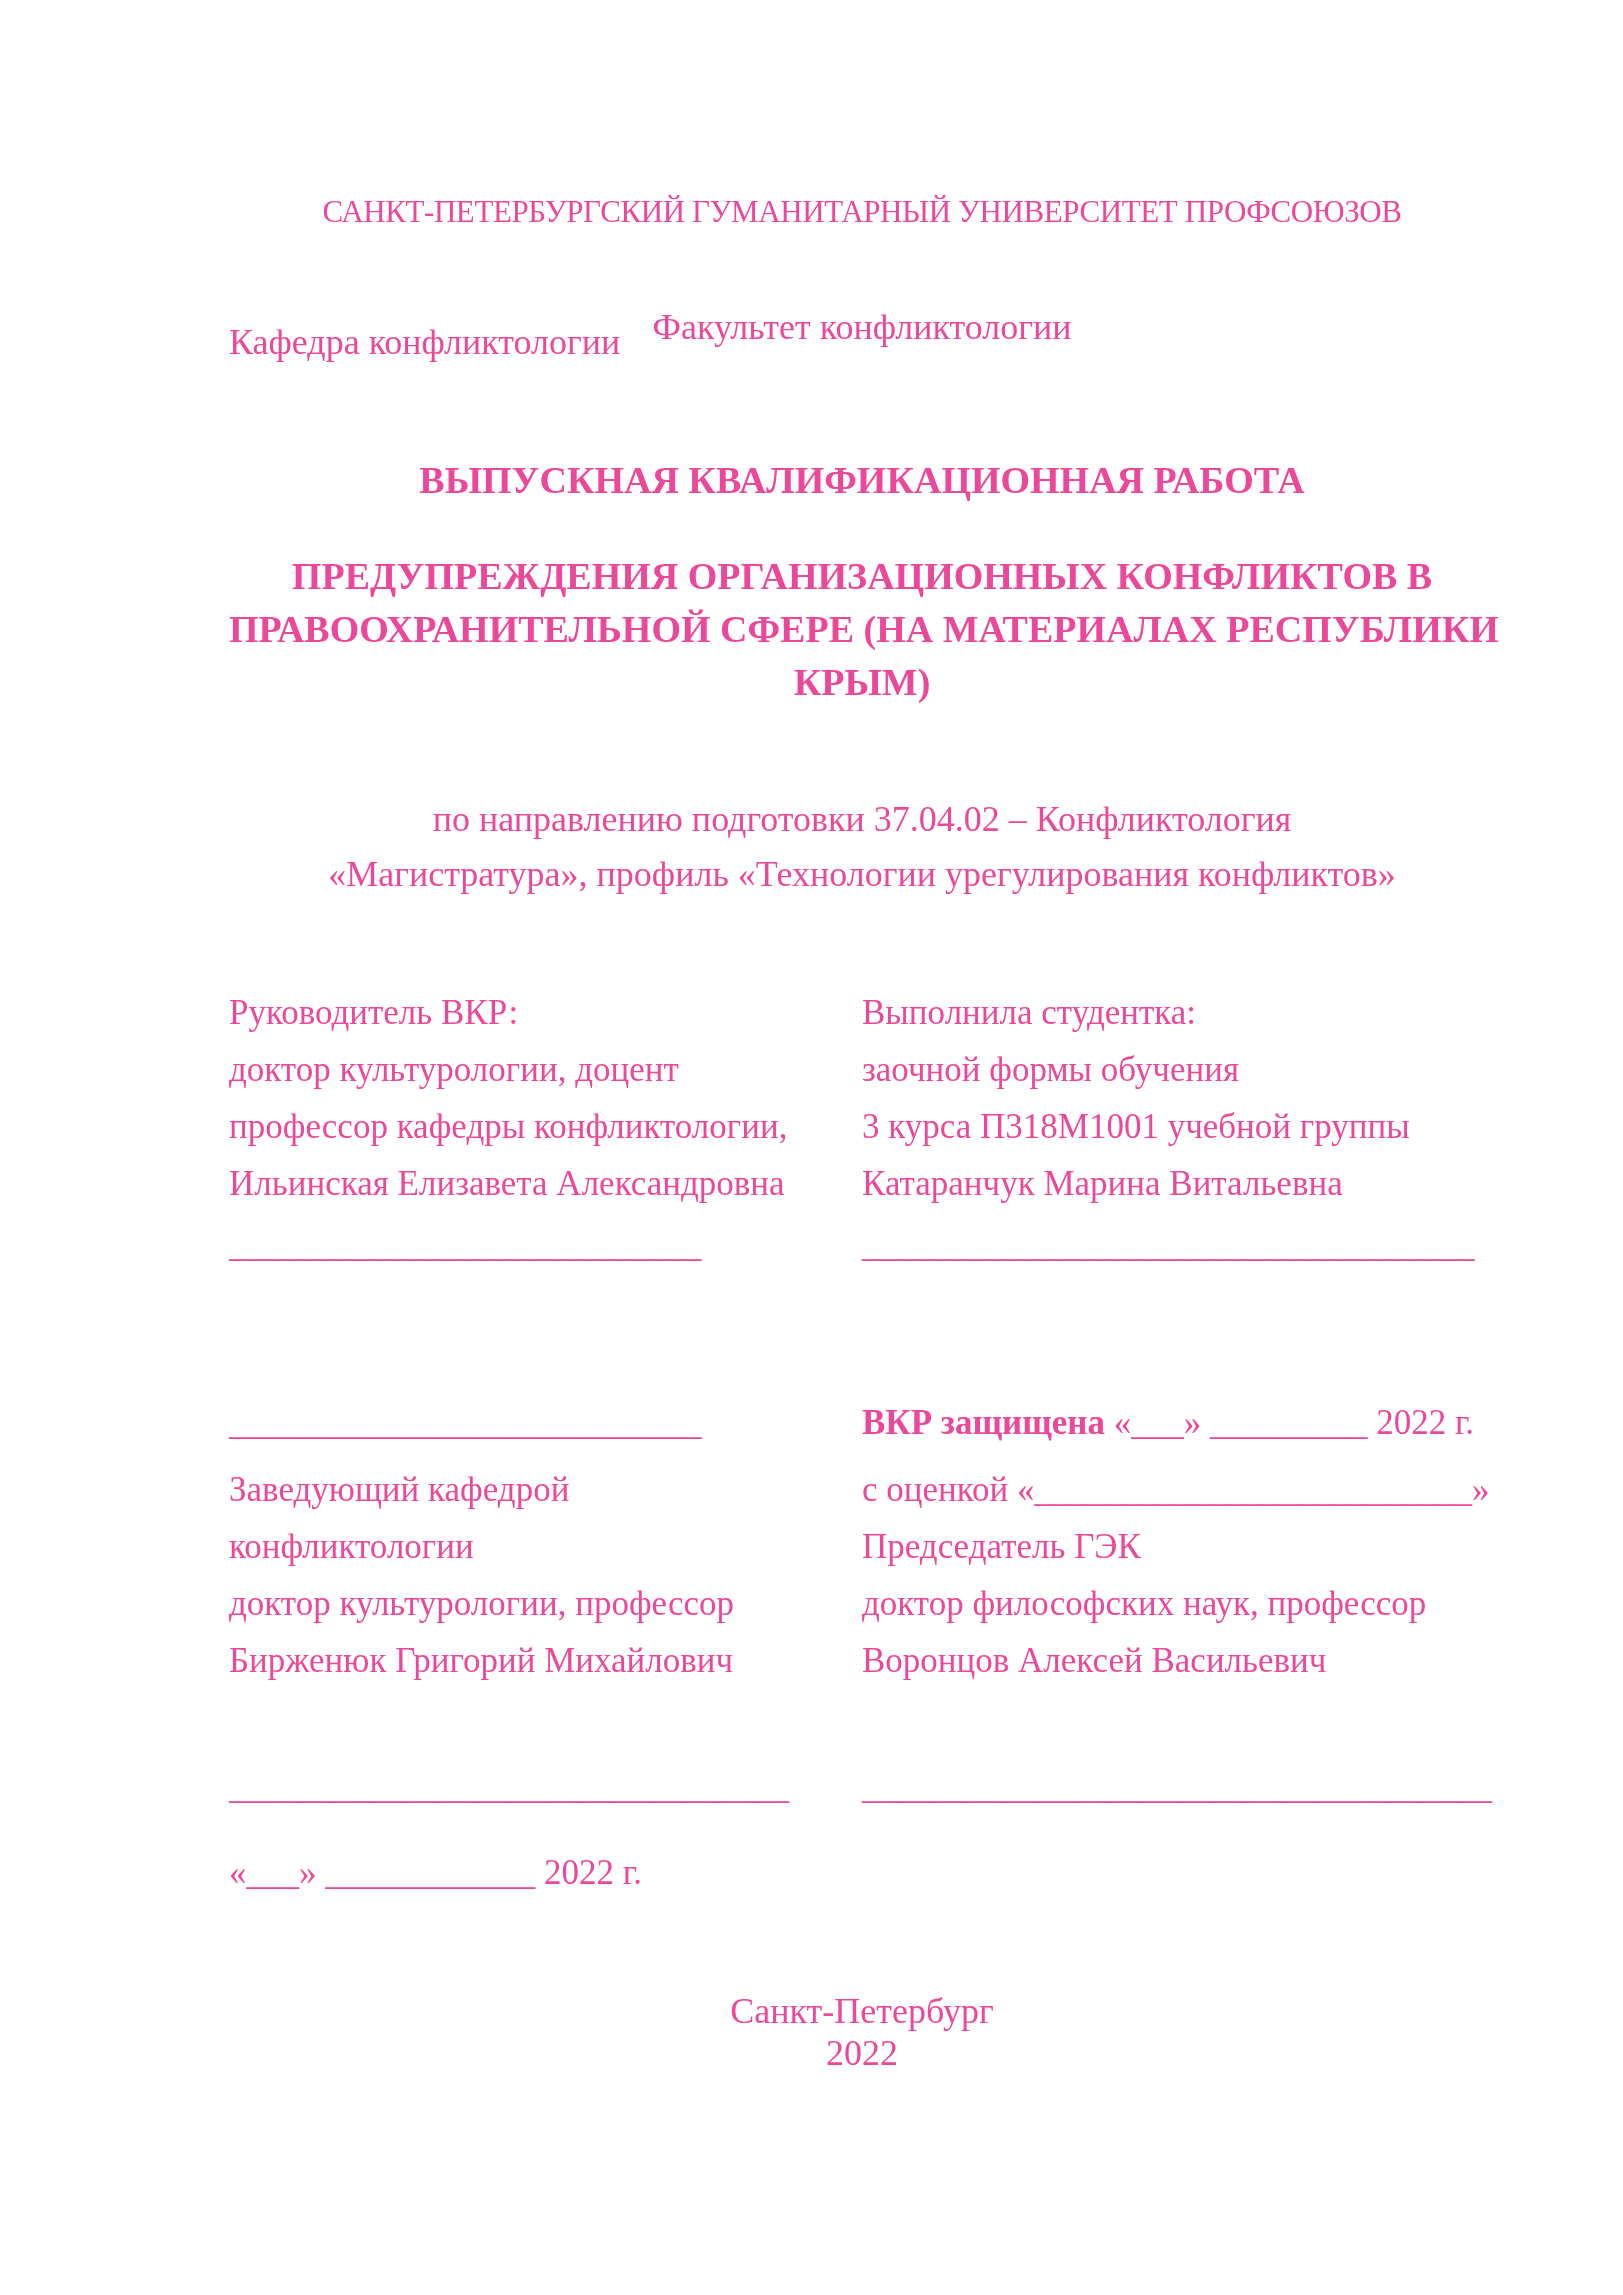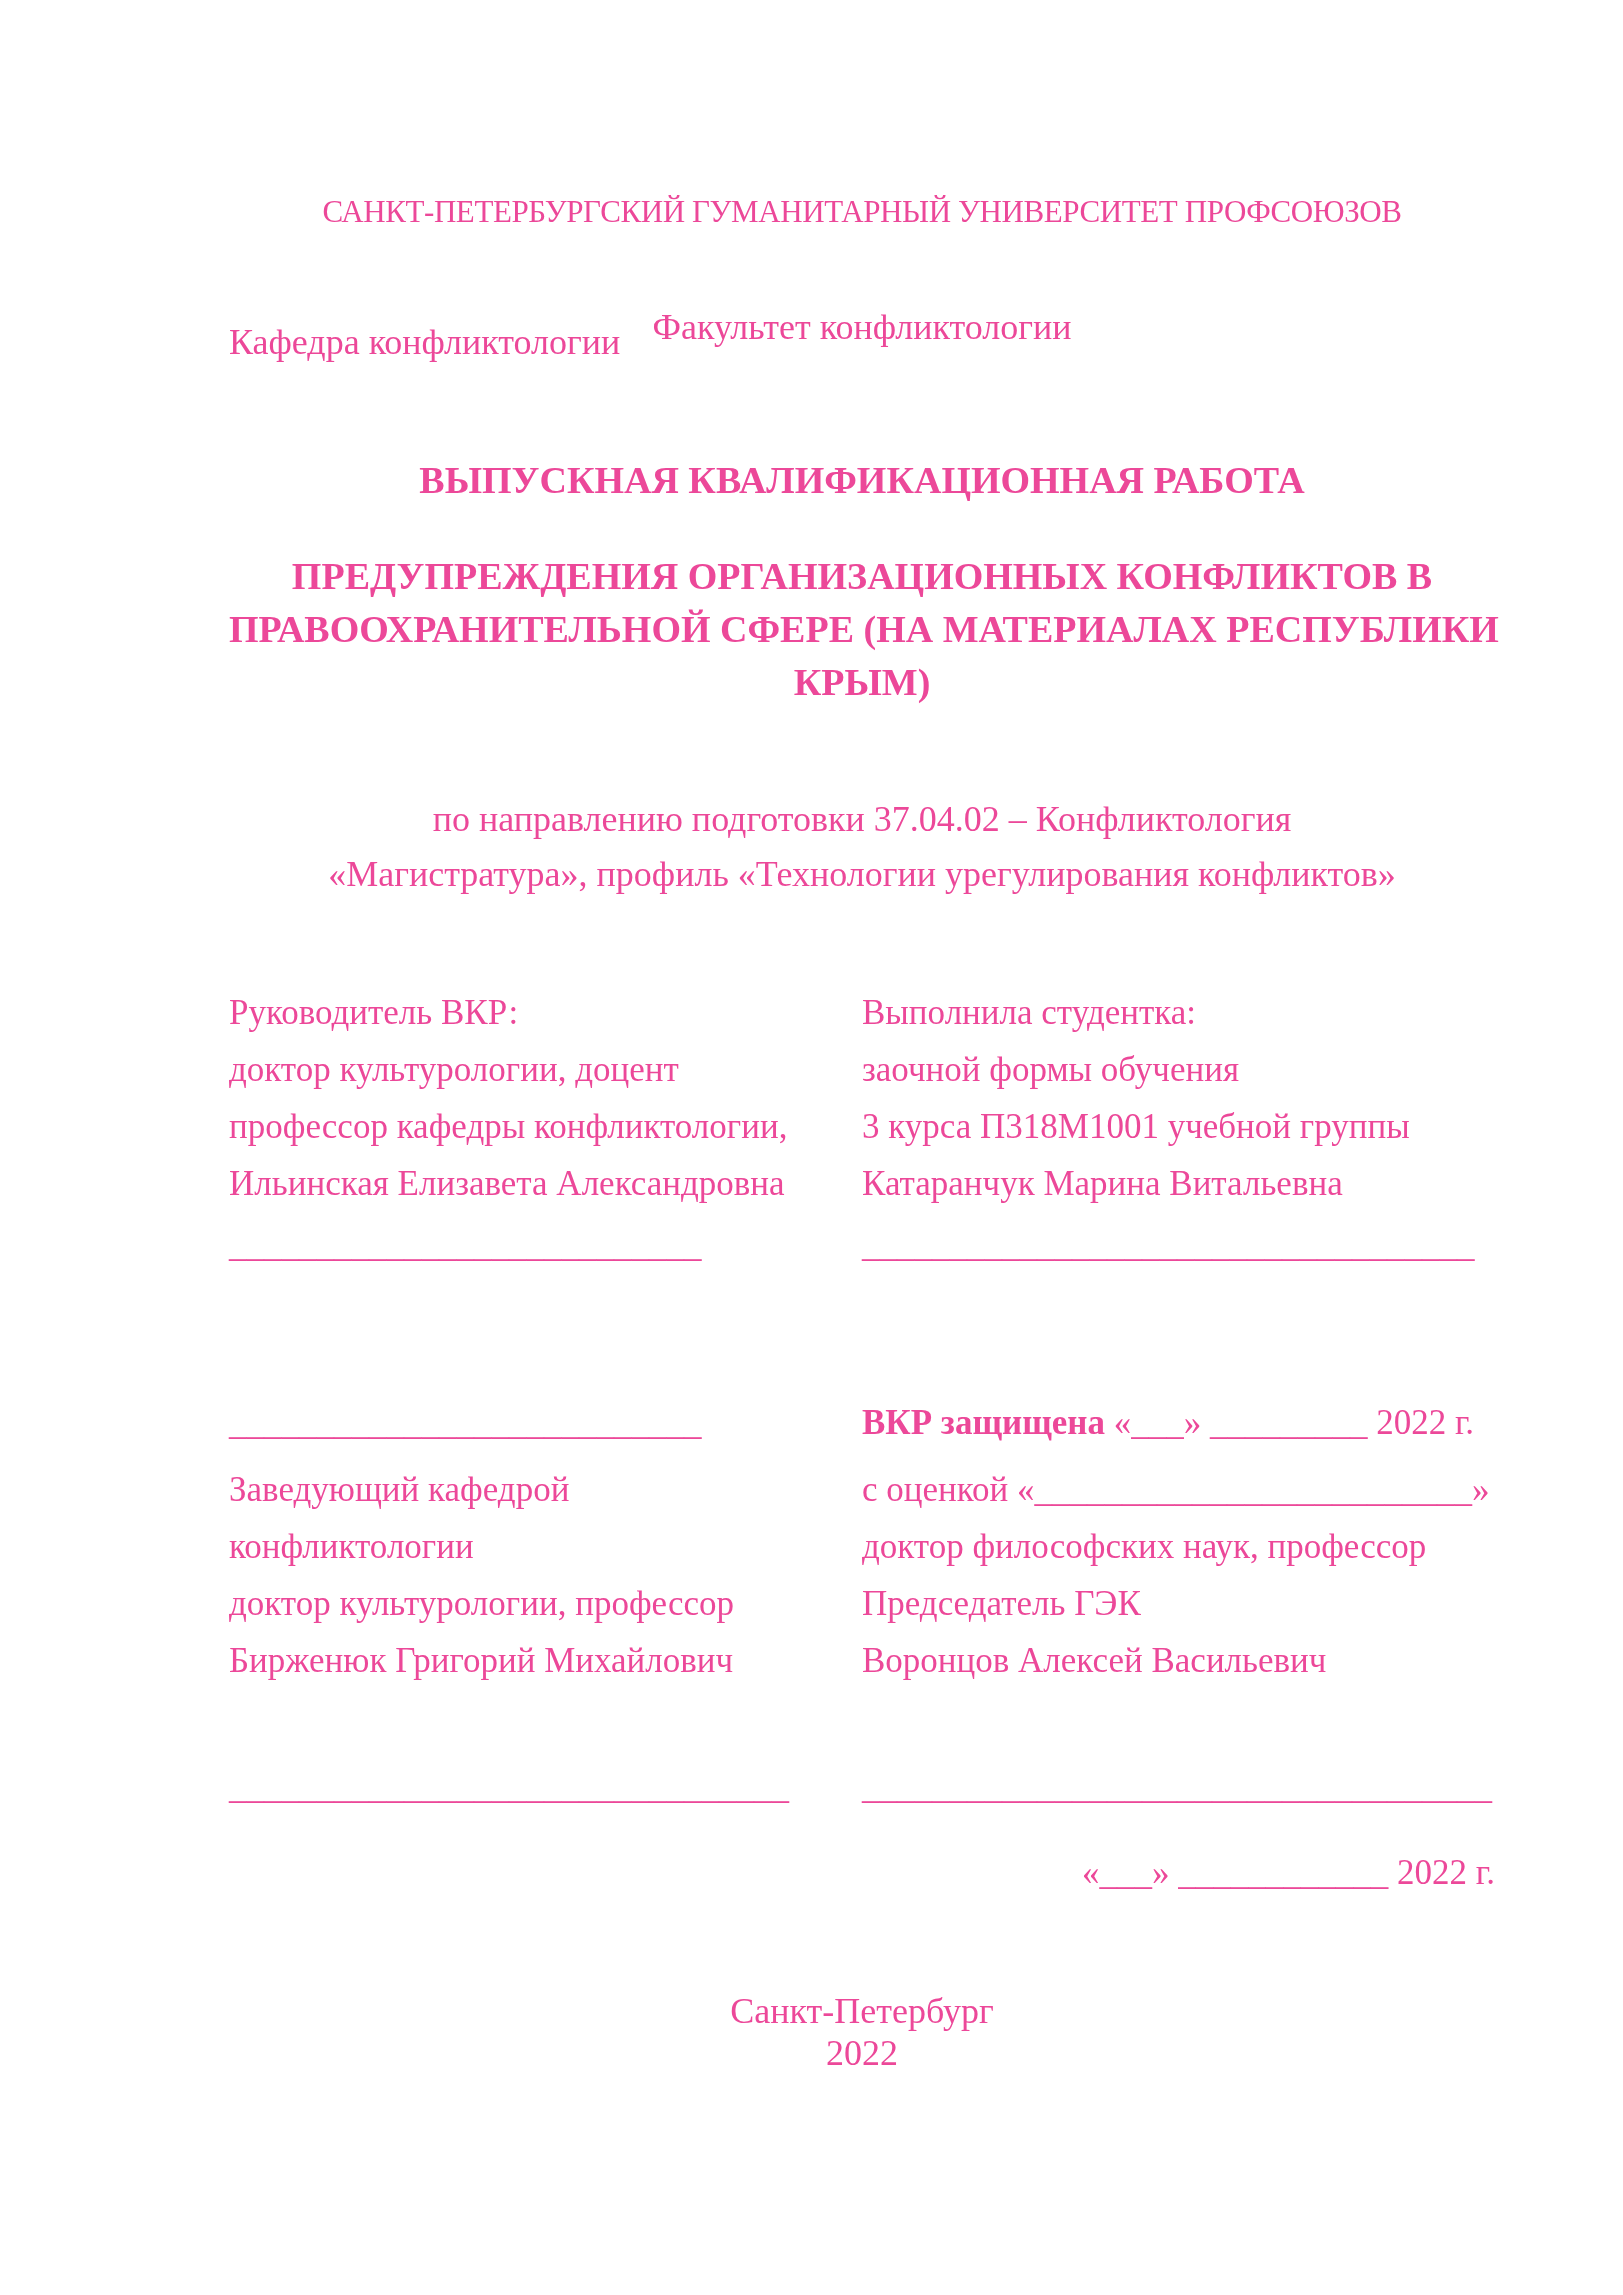--- a/index.html
+++ b/index.html
@@ -26,21 +26,21 @@
   .title     { top: 550px;  font-size: 38px; line-height: 53px; }
   .title div { white-space: nowrap; }
   .program   { top: 792px; font-size: 36px; line-height: 55px; }
 
   .cols { display: grid; grid-template-columns: 633px 634px; font-size: 35px; line-height: 57px; }
   .people    { top: 984px; }
   .sig1      { top: 1216px; }
   .defrow    { top: 1394px; }
   .heads     { top: 1461px; }
   .sig2      { top: 1758px; }
-  .datebot   { top: 1844px; font-size: 35px; line-height: 57px; text-align: right; }
+  .datebot   { top: 1844px; font-size: 35px; line-height: 57px; }
   .city      { top: 1990px; font-size: 36px; line-height: 42px; }
 
   .sigline { white-space: nowrap; letter-spacing: 0; }
 </style>
 </head>
 <body>
 
 <div class="page">
 
   <div class="abs univ center">САНКТ-ПЕТЕРБУРГСКИЙ ГУМАНИТАРНЫЙ УНИВЕРСИТЕТ ПРОФСОЮЗОВ</div>
@@ -89,22 +89,22 @@
 
   <div class="abs cols heads">
     <div>
       <div>Заведующий кафедрой</div>
       <div>конфликтологии</div>
       <div>доктор культурологии, профессор</div>
       <div>Бирженюк Григорий Михайлович</div>
     </div>
     <div>
       <div class="nowrap">с оценкой «_________________________»</div>
+      <div>Председатель ГЭК</div>
       <div>доктор философских наук, профессор</div>
-      <div>Председатель ГЭК</div>
       <div>Воронцов Алексей Васильевич</div>
     </div>
   </div>
 
   <div class="abs cols sig2">
     <div class="sigline">________________________________</div>
     <div class="sigline">____________________________________</div>
   </div>
 
   <div class="abs datebot nowrap">«___» ____________ 2022 г.</div>

